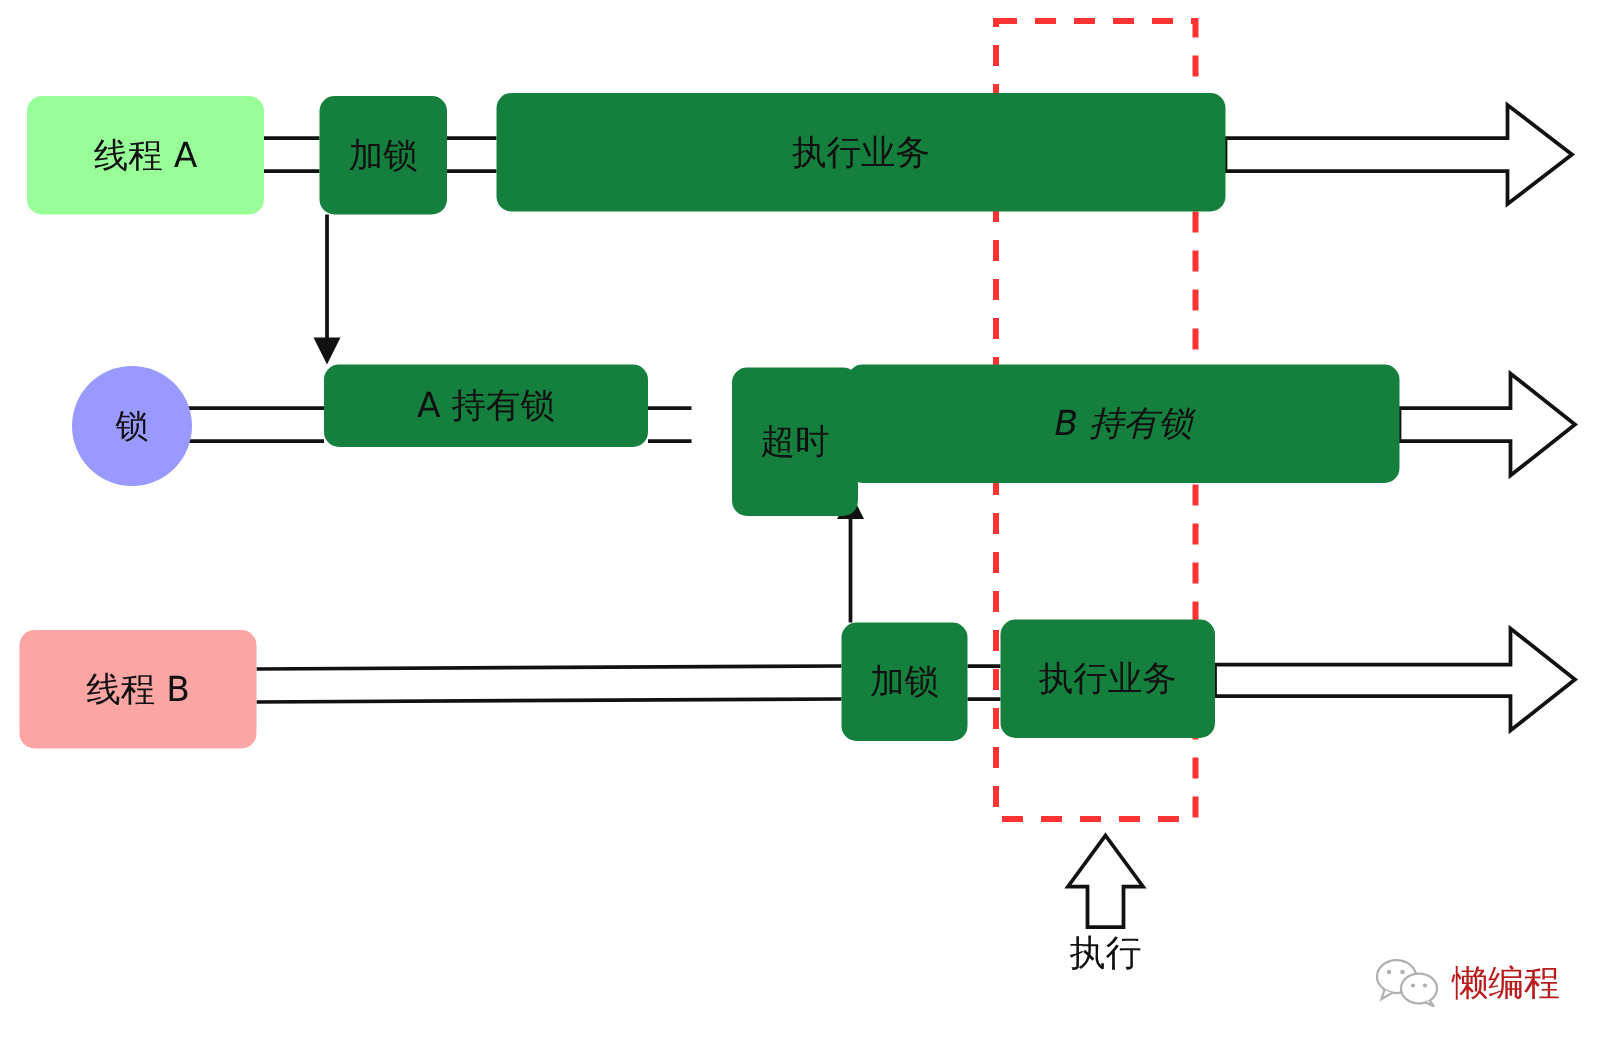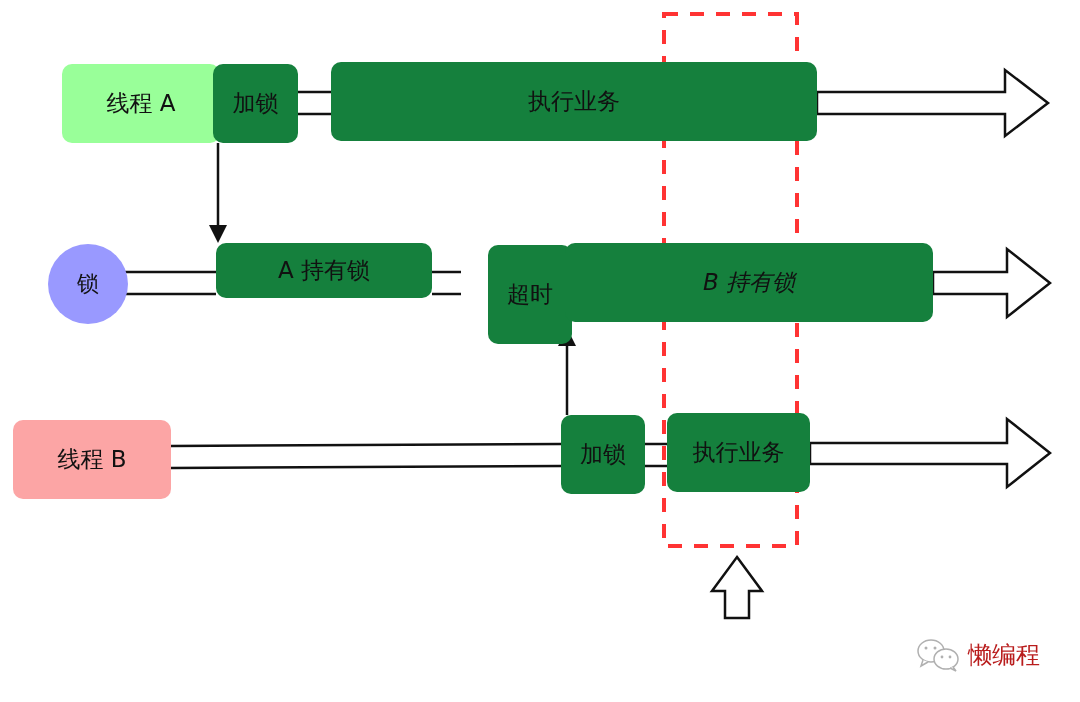--- a/index.html
+++ b/index.html
@@ -55,21 +55,21 @@
   <g>
     <line x1="567" y1="415" x2="567" y2="342" stroke="#111" stroke-width="2.5"></line>
     <polygon points="558,346 576,346 567,328" fill="#111"></polygon>
   </g>
 
   <rect x="664" y="14" width="133" height="532" fill="none" stroke="#ff3333" stroke-width="4" stroke-dasharray="14,12"></rect>
 
   <polygon points="737,557 762,591 749,591 749,618 725,618 725,591 712,591" fill="#fff" stroke="#111" stroke-width="2.5"></polygon>
 </svg>
 
-<div class="box thread-a" style="left:18px; top:64px; width:158px; height:79px;margin-left:44px;">
+<div class="box thread-a" style="left:18px; top:64px; width:158px; height:79px;">
   <span>线程 A</span>
 </div>
 <div class="box" style="left:213px; top:64px; width:85px; height:79px;">
   <span>加锁</span>
 </div>
 <div class="box" style="left:331px; top:62px; width:486px; height:79px;">
   <span>执行业务</span>
 </div>
 
 <div class="lock-circle" style="left:48px; top:244px; width:80px; height:80px;">
@@ -89,20 +89,21 @@
   <span>线程 B</span>
 </div>
 <div class="box" style="left:561px; top:415px; width:84px; height:79px;">
   <span>加锁</span>
 </div>
 <div class="box" style="left:667px; top:413px; width:143px; height:79px;">
   <span>执行业务</span>
 </div>
 
 <div class="label-text" style="left:667px; top:620px; width:140px;">
+  <div>执行</div>
 </div>
 
 <div class="watermark" style="left:916px; top:638px;">
   <svg width="46" height="34" viewBox="0 0 46 34">
     <ellipse cx="15" cy="13" rx="13" ry="11" fill="#fff" stroke="#b0b0b0" stroke-width="1.5"></ellipse>
     <path d="M7 22 L5 28 L12 24" fill="#fff" stroke="#b0b0b0" stroke-width="1.5"></path>
     <circle cx="10" cy="10" r="1.5" fill="#b0b0b0"></circle>
     <circle cx="19" cy="10" r="1.5" fill="#b0b0b0"></circle>
     <ellipse cx="30" cy="21" rx="12" ry="10" fill="#fff" stroke="#b0b0b0" stroke-width="1.5"></ellipse>
     <path d="M37 29 L40 33 L34 30" fill="#fff" stroke="#b0b0b0" stroke-width="1.5"></path>

